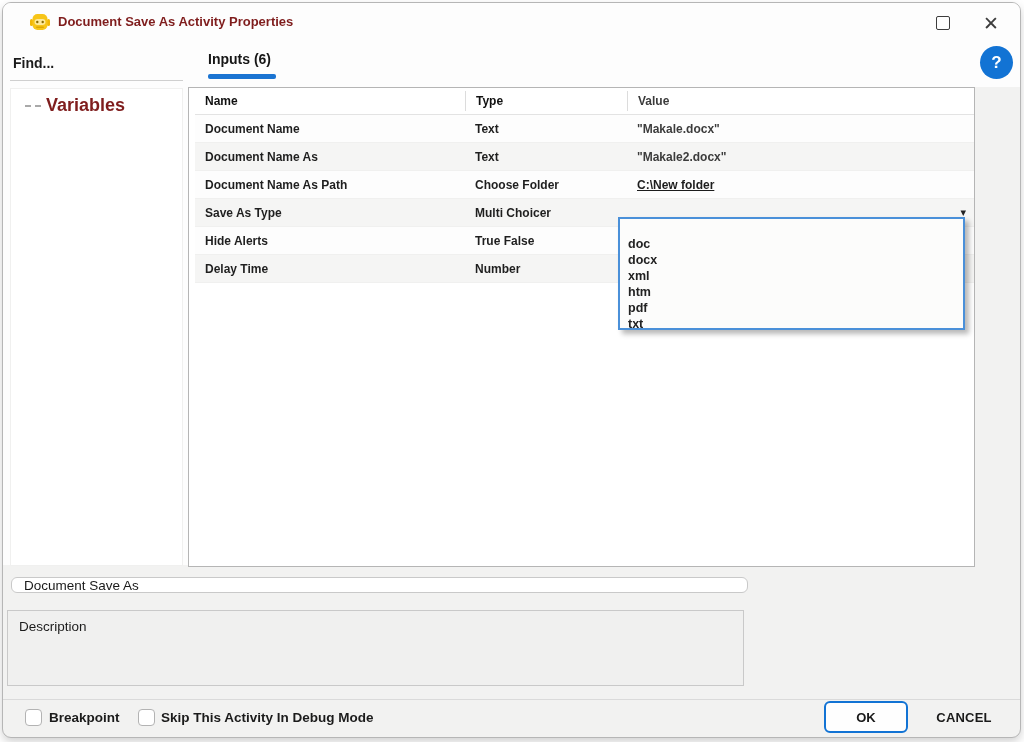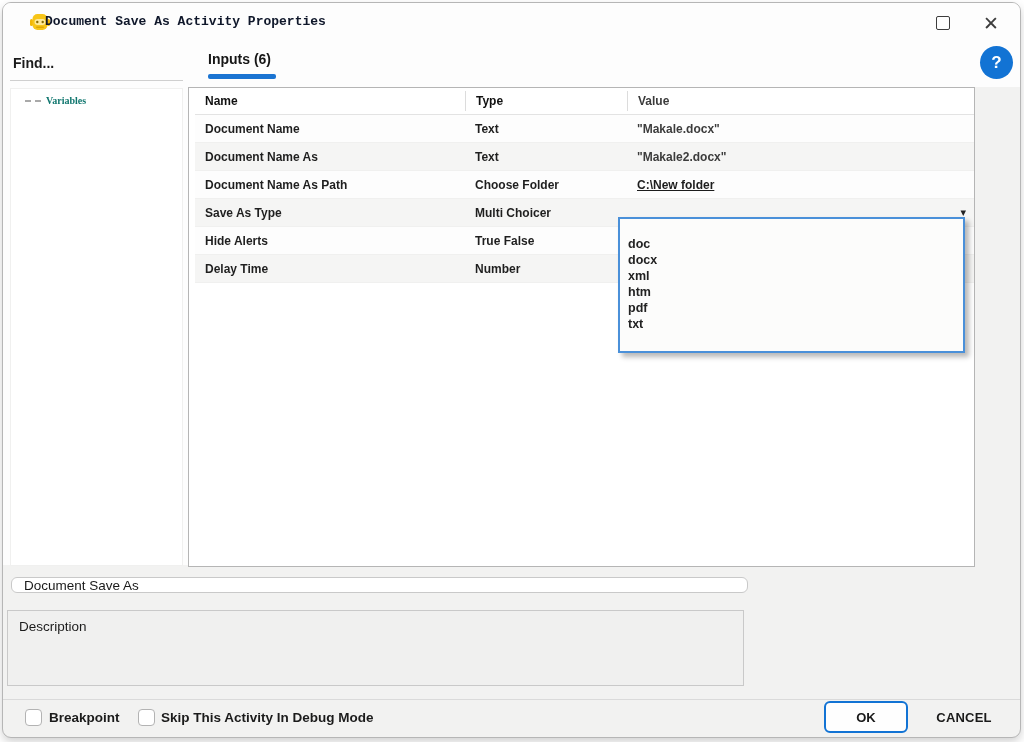--- a/index.html
+++ b/index.html
@@ -5,51 +5,51 @@
   html,body{margin:0;padding:0;background:#ffffff;font-family:"Liberation Sans",sans-serif;}
   .stage{position:relative;width:1024px;height:742px;background:#ffffff;overflow:hidden;}
   .dialog{position:absolute;left:2px;top:2px;width:1017px;height:734px;background:#f2f2f1;
     border:1px solid #b6b6b6;border-radius:9px;overflow:hidden;box-shadow:0 4px 10px rgba(0,0,0,.18);}
   
   .top-band{position:absolute;left:0;top:0;right:0;height:84px;background:#fdfdfd;}
   .left-white{position:absolute;left:0;top:84px;width:185px;height:478px;background:#fdfdfd;}
   
   .titlebar{position:absolute;left:0;top:0;right:0;height:38px;}
   .title-icon{position:absolute;left:27px;top:10px;width:20px;height:19px;}
-  .title-text{position:absolute;left:42px;top:11px;font-size:13px;font-weight:700;color:#0f172a;font-family:Liberation Mono, monospace;}
+  .title-text{position:absolute;left:55px;top:11px;font-size:13px;font-weight:700;color:#7f1d1d;}
   .win-btn{position:absolute;top:8px;width:30px;height:24px;display:flex;align-items:center;justify-content:center;cursor:pointer;}
   .btn-max{right:62px;}
   .btn-max .box{width:12px;height:12px;border:1.6px solid #3d3d3d;border-radius:2px;}
   .btn-close{right:14px;font-size:19px;color:#3d3d3d;font-weight:400;}
   
   .find-label{position:absolute;left:10px;top:52px;font-size:14px;font-weight:600;color:#1b1b1b;cursor:text;}
   .find-line{position:absolute;left:7px;top:77px;width:173px;height:1px;background:#cfcfcf;}
   .tree-panel{position:absolute;left:7px;top:85px;width:171px;height:476px;background:#ffffff;border:1px solid #f0f0ef;}
   .tree-item{position:absolute;left:14px;top:6px;display:flex;align-items:center;cursor:pointer;}
   .tree-dash{width:16px;height:0;border-top:2px dashed #a9a9a9;margin-right:5px;}
-  .tree-label{font-size:10px;font-weight:700;color:#0f766e;font-family:Liberation Serif, serif;}
+  .tree-label{font-size:18px;font-weight:700;color:#7f1d1d;}
   
   .tab{position:absolute;left:205px;top:48px;font-size:14px;font-weight:700;color:#161616;cursor:pointer;}
   .tab-underline{position:absolute;left:205px;top:71px;width:68px;height:5px;background:#1b74d2;border-radius:2px;}
   .help-btn{position:absolute;left:977px;top:43px;width:33px;height:33px;border-radius:50%;background:#1273d4;
     color:#fff;font-size:17px;font-weight:700;display:flex;align-items:center;justify-content:center;cursor:pointer;}
   
   .table{position:absolute;left:185px;top:84px;width:779px;height:478px;background:#ffffff;border:1px solid #b5b5b5;padding-left:6px;}
   .thead{display:grid;grid-template-columns:270px 162px 1fr;height:26px;align-items:center;border-bottom:1px solid #e3e3e3;}
   .thead .tcell{font-weight:700;color:#111;}
   .thead .tcell.type,.thead .tcell.value{border-left:1px solid #dcdcdc;height:20px;line-height:20px;}
   .tcell{font-size:12px;padding-left:10px;color:#1f1f1f;font-weight:600;white-space:nowrap;overflow:hidden;}
   .trow{display:grid;grid-template-columns:270px 162px 1fr;height:27px;align-items:center;position:relative;
     border-bottom:1px solid #f0f0ef;cursor:default;background:#fdfdfd;}
   .trow.alt{background:#f5f5f4;}
   .tcell.value{color:#3c3c3c;font-weight:600;}
   .tcell.value.link{text-decoration:underline;color:#1d1d1d;cursor:pointer;}
   .combo-arrow{position:absolute;right:8px;top:6px;font-size:11px;color:#222;cursor:pointer;line-height:14px;}
   
-  .dropdown{position:absolute;left:615px;top:214px;width:347px;height:136px;background:#fcfcfb;
+  .dropdown{position:absolute;left:615px;top:214px;width:347px;height:113px;background:#fcfcfb;
     border:2px solid #4a90d9;box-shadow:4px 4px 5px rgba(0,0,0,.28);padding-top:17px;box-sizing:border-box;z-index:5;}
   .dd-item{font-size:12.5px;font-weight:600;color:#222;line-height:16px;padding-left:8px;cursor:pointer;}
   
   .name-input{position:absolute;left:8px;top:574px;width:737px;height:16px;background:#ffffff;border:1px solid #c9c9c9;
     border-radius:6px;box-sizing:border-box;font-family:"Liberation Sans",sans-serif;font-size:13.5px;color:#1a1a1a;
     padding:0 12px;outline:none;}
   .description-box{position:absolute;left:4px;top:607px;width:737px;height:76px;background:#f0f0ef;
     border:1px solid #c9c9c9;box-sizing:border-box;cursor:text;}
   .description-label{position:absolute;left:11px;top:8px;font-size:13.5px;color:#1c1c1c;}
   .footer-line{position:absolute;left:0;top:696px;right:0;height:1px;background:#dadada;}

